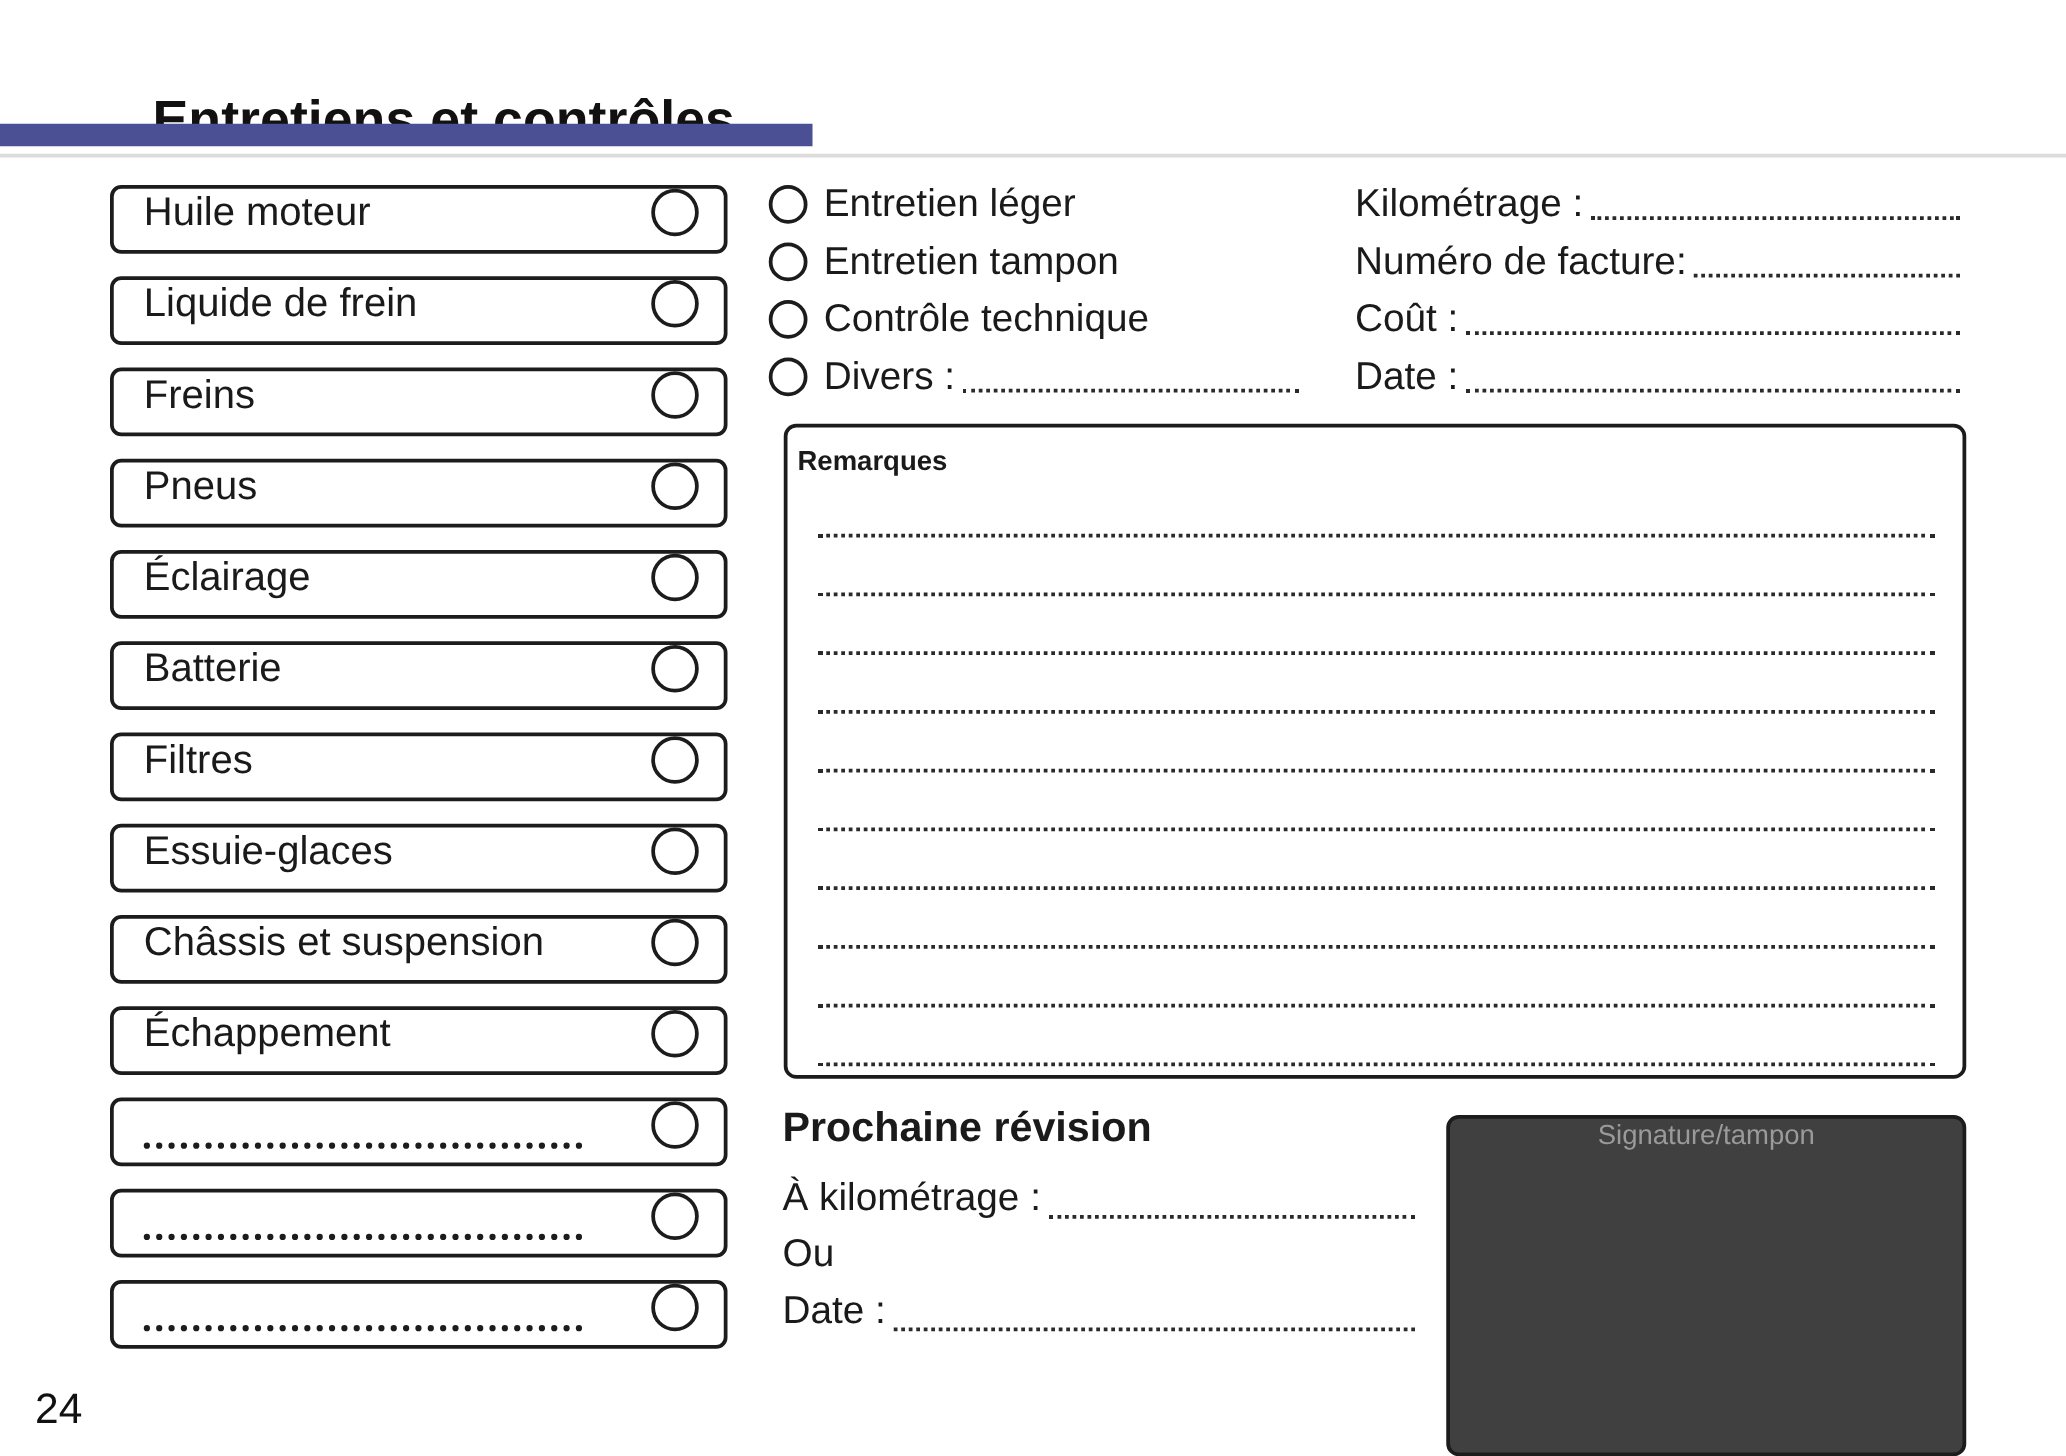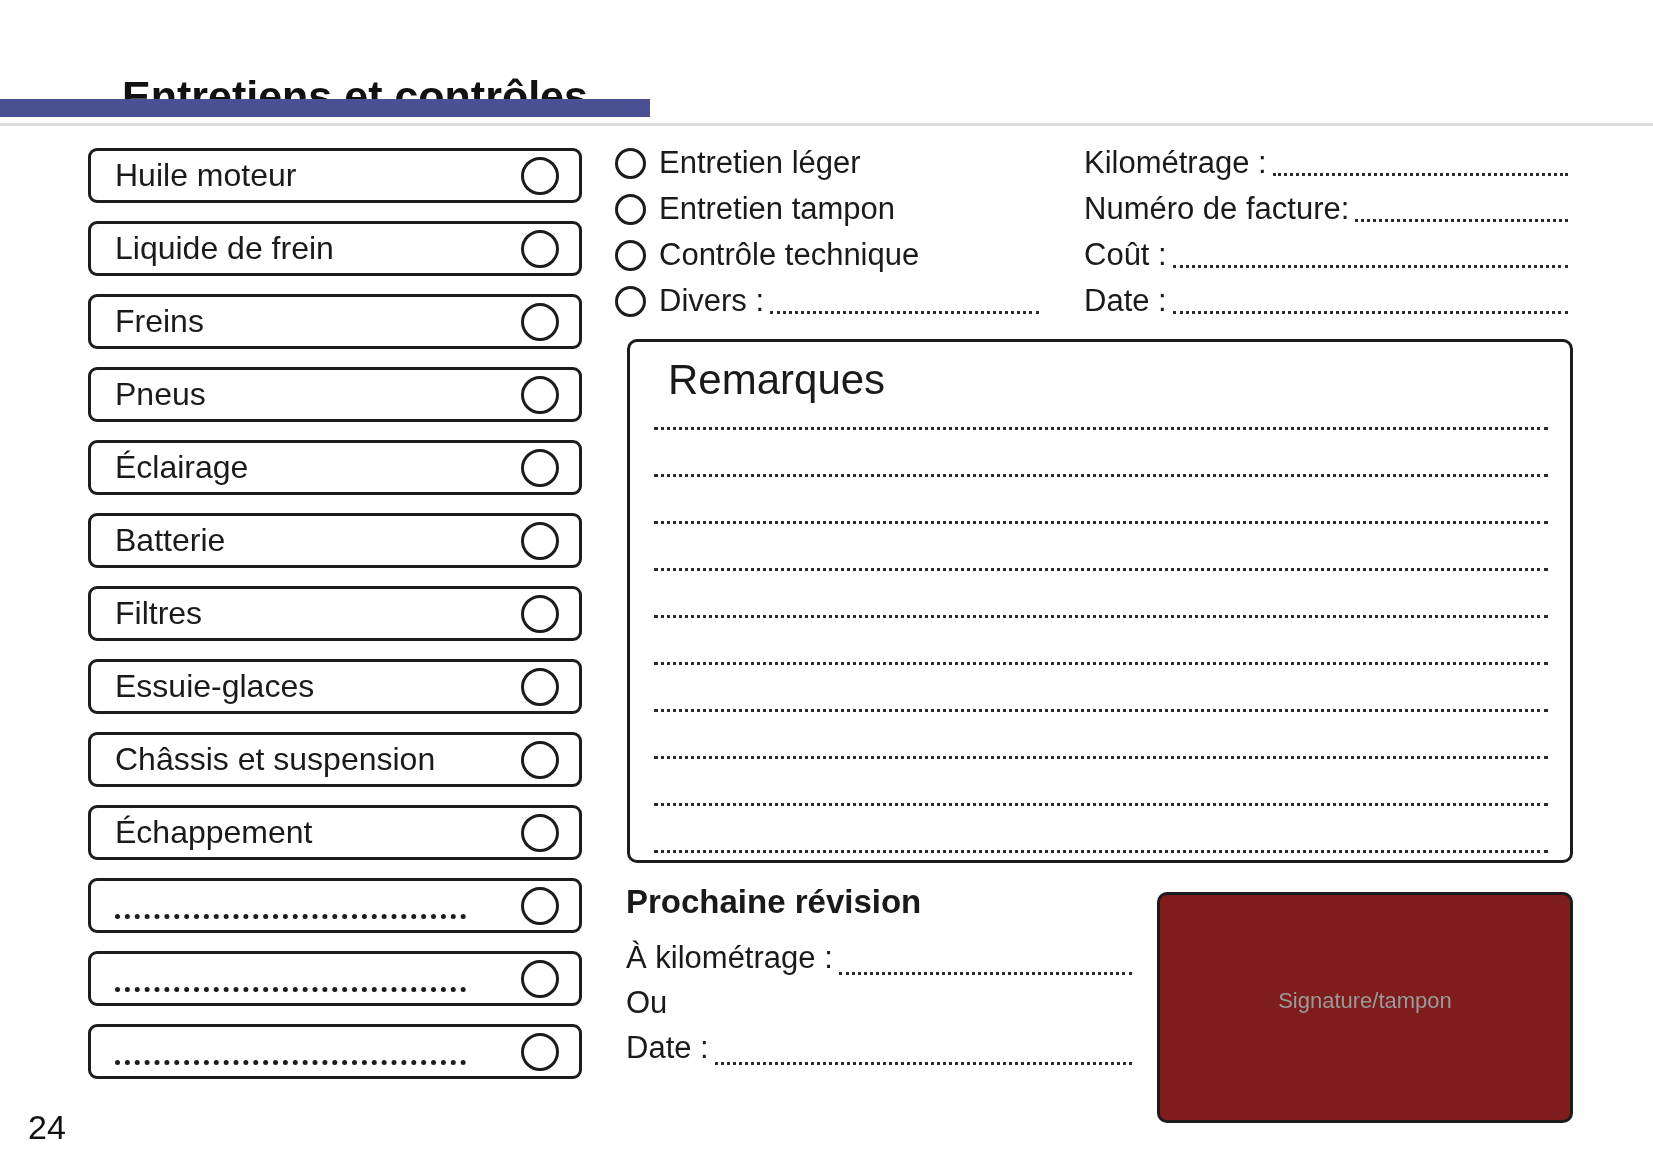--- a/index.html
+++ b/index.html
@@ -14,21 +14,21 @@
     font-size:43px; font-weight:bold; color:#111; white-space:nowrap;
   }
   .accent-bar { position:absolute; left:0; top:99px; width:650px; height:18px; background:#4a5093; }
   .hairline   { position:absolute; left:0; top:123px; width:1653px; height:3px; background:#dcdcdc; }
 
   
   .checklist { position:absolute; left:88px; top:148px; width:494px; }
   .check-item {
     box-sizing:border-box; height:55px; margin-bottom:18px;
     border:3px solid #1c1c1c; border-radius:9px; background:#fff;
-    display:flex; align-items:center; padding:0 20px 0 24px;
+    display:flex; align-items:flex-start; padding:0 20px 0 24px;
   }
   .check-label { flex:1; font-size:32px; white-space:nowrap; overflow:hidden; }
   .box-dots {
     flex:1; height:0; align-self:flex-end; margin:0 55px 11px 0;
     border-bottom:5px dotted #1c1c1c;
   }
   .check-circle {
     flex:none; width:38px; height:38px; box-sizing:border-box;
     border:3px solid #1c1c1c; border-radius:50%; background:#fff;
   }
@@ -51,37 +51,37 @@
   
   .invoice-fields { position:absolute; left:1084px; top:140px; width:484px;text-align:center; }
   .field-row { height:46px; display:flex; align-items:center; }
   .field-label { font-size:31px; white-space:nowrap; }
 
   
   .remarks-box {
     position:absolute; left:627px; top:339px; width:946px; height:524px;
     box-sizing:border-box; border:3px solid #1c1c1c; border-radius:10px; background:#fff;
   }
-  .remarks-title { margin:14px 0 0 38px; font-size:42px; font-weight:normal; }
+  .remarks-title { margin:14px 0 0 8px; font-size:22px; font-weight:bold; }
   .remarks-lines { position:absolute; left:24px; right:22px; top:85px; }
   .r-line { height:44px; border-top:3px dotted #2a2a2a; }
   .r-line:first-child { border-top:3px dotted #2a2a2a; }
 
   
   .next-service { position:absolute; left:626px; top:878px; width:506px; }
   .ns-title { margin:0; font-size:33px; font-weight:bold; line-height:48px; white-space:nowrap; }
   .ns-rows { margin-top:14px; }
   .ns-row { height:45px; display:flex; align-items:flex-start; }
   .ns-label { font-size:31px; white-space:nowrap; }
 
   
   .signature-box {
-    position:absolute; left:1157px; top:892px; width:416px; height:231px;
-    box-sizing:border-box; border:3px solid #1c1c1c; border-radius:10px; background:#7f1d1d;
-    display:flex; align-items:center; justify-content:center;
+    position:absolute; left:1157px; top:892px; width:416px; height:273px;
+    box-sizing:border-box; border:3px solid #1c1c1c; border-radius:10px; background:#404040;
+    display:flex; align-items:flex-start; justify-content:center;
   }
   .signature-caption { font-size:22px; color:#9a9a9a; margin-bottom:13px; }
 
   
   .page-number { position:absolute; left:28px; top:1108px; font-size:34px; color:#111; }
 </style>
 </head>
 <body>
 
 <div class="page">

